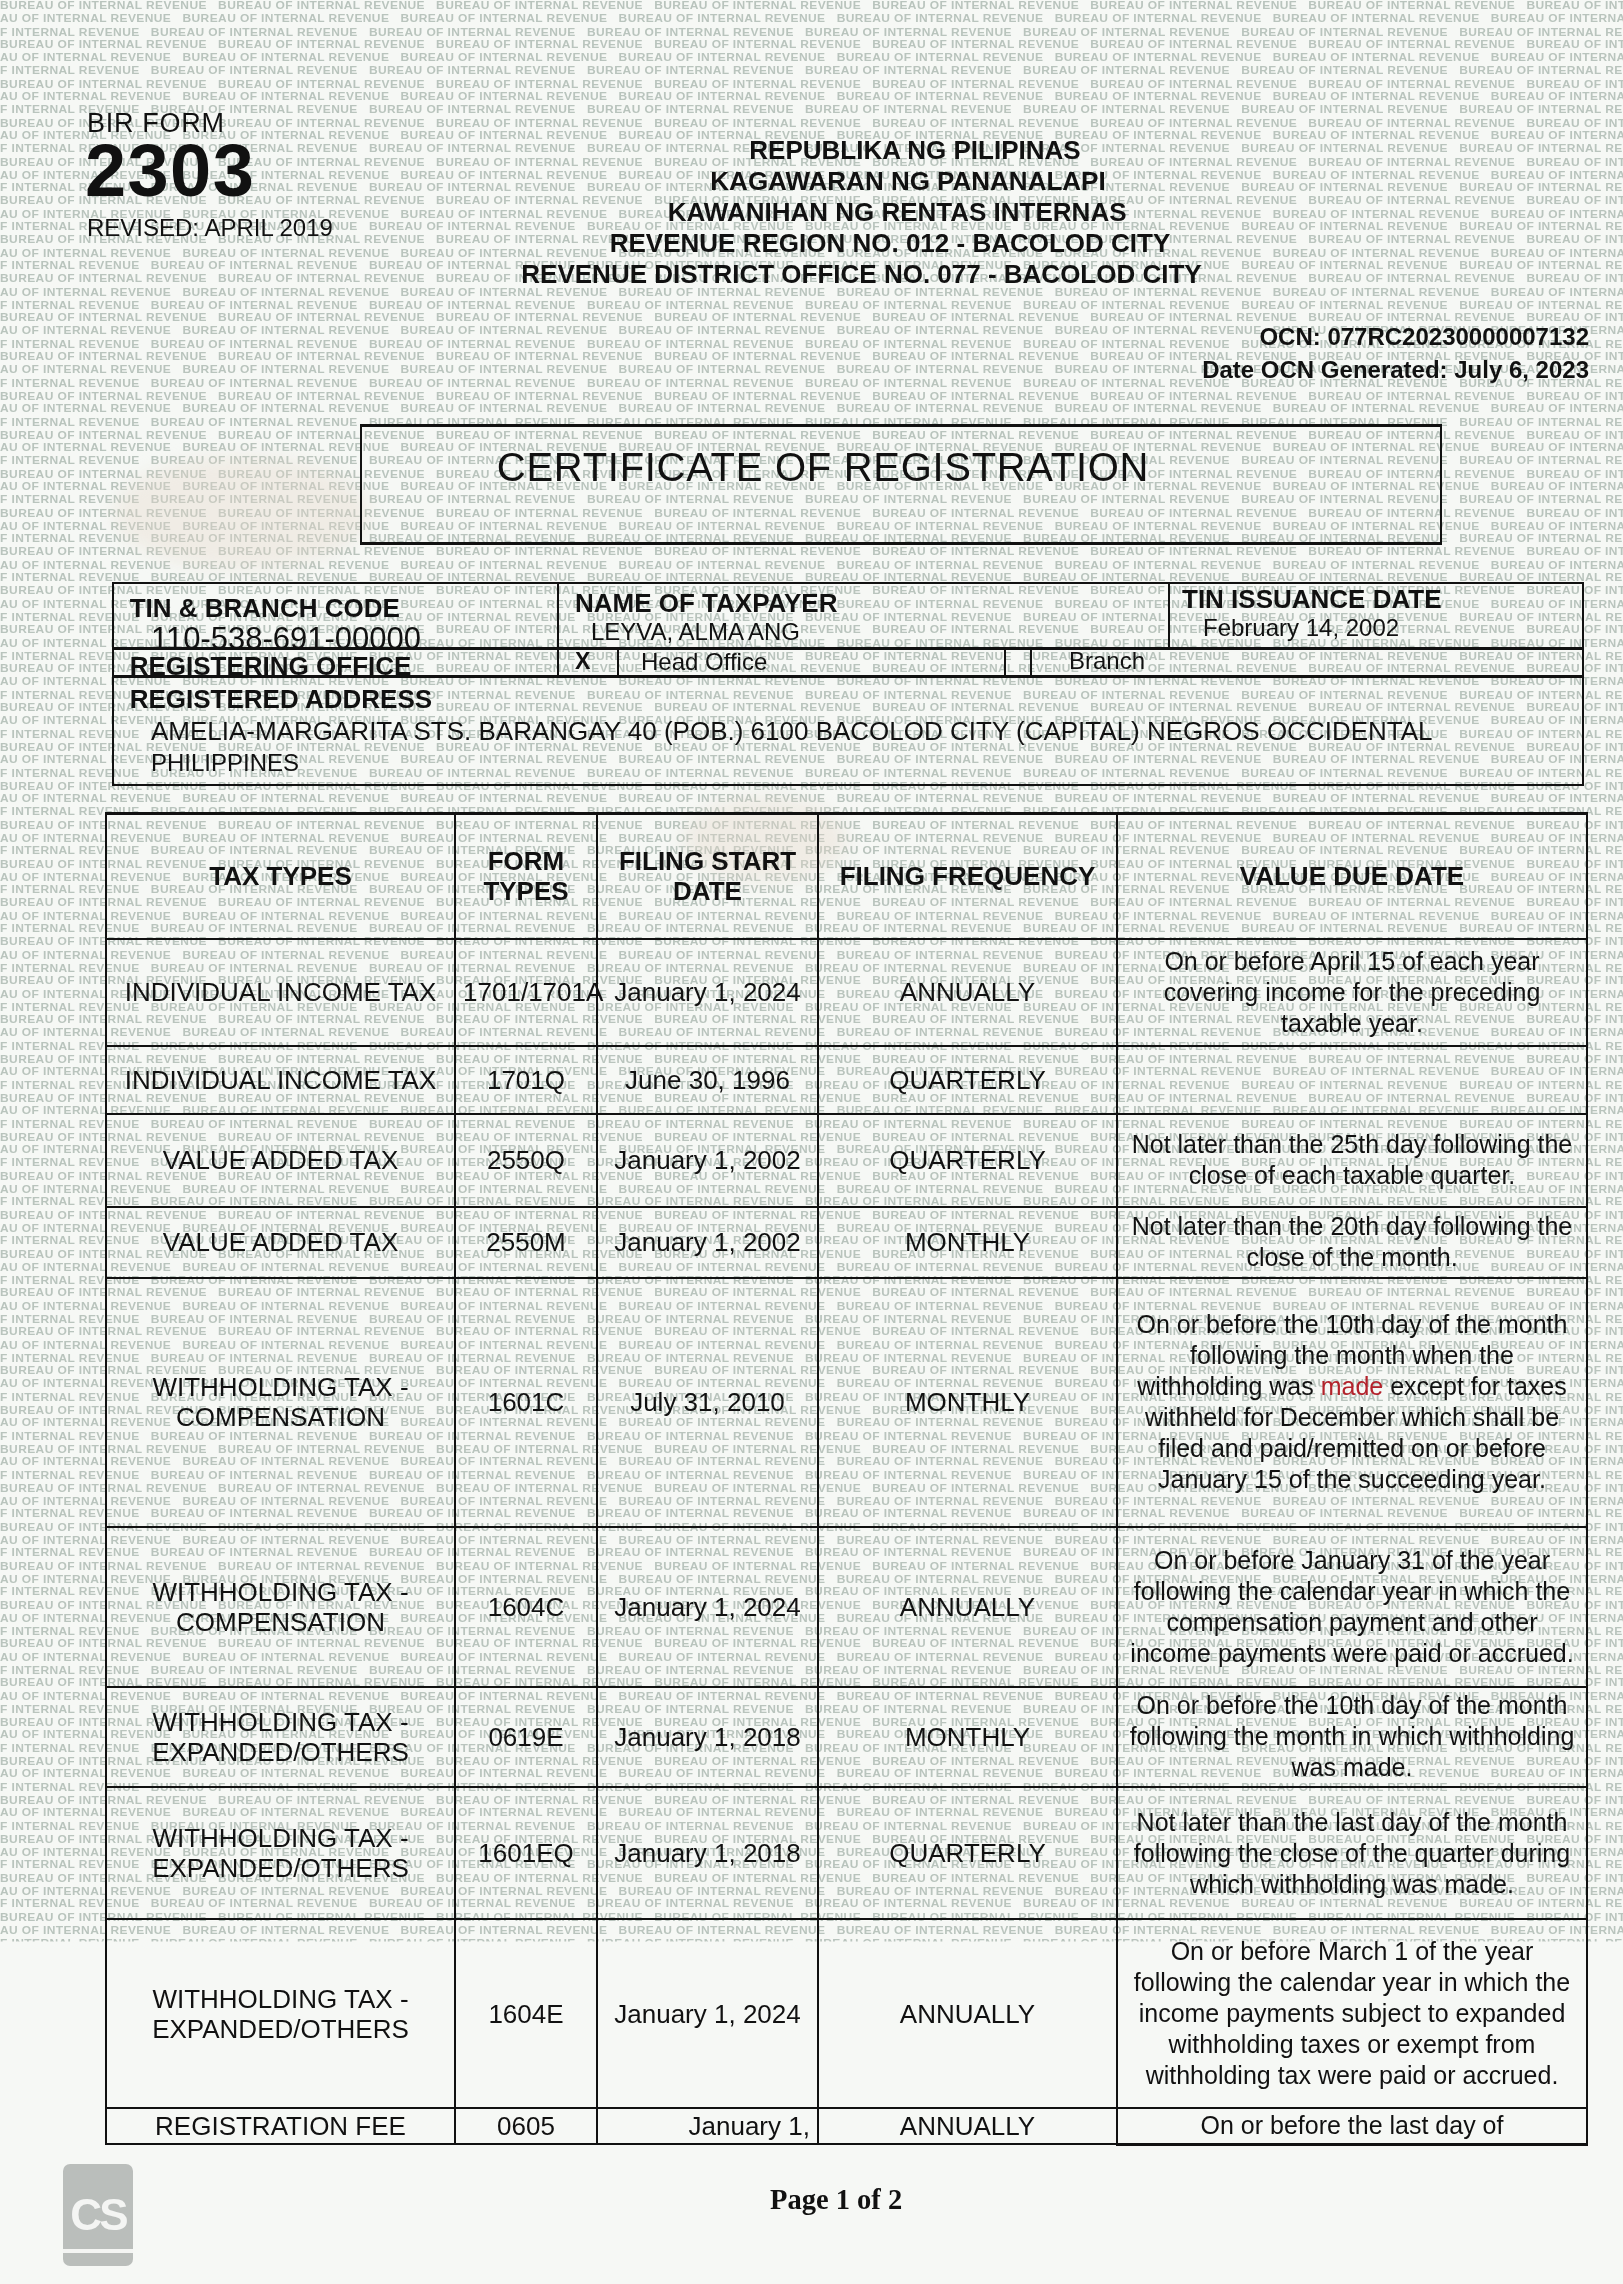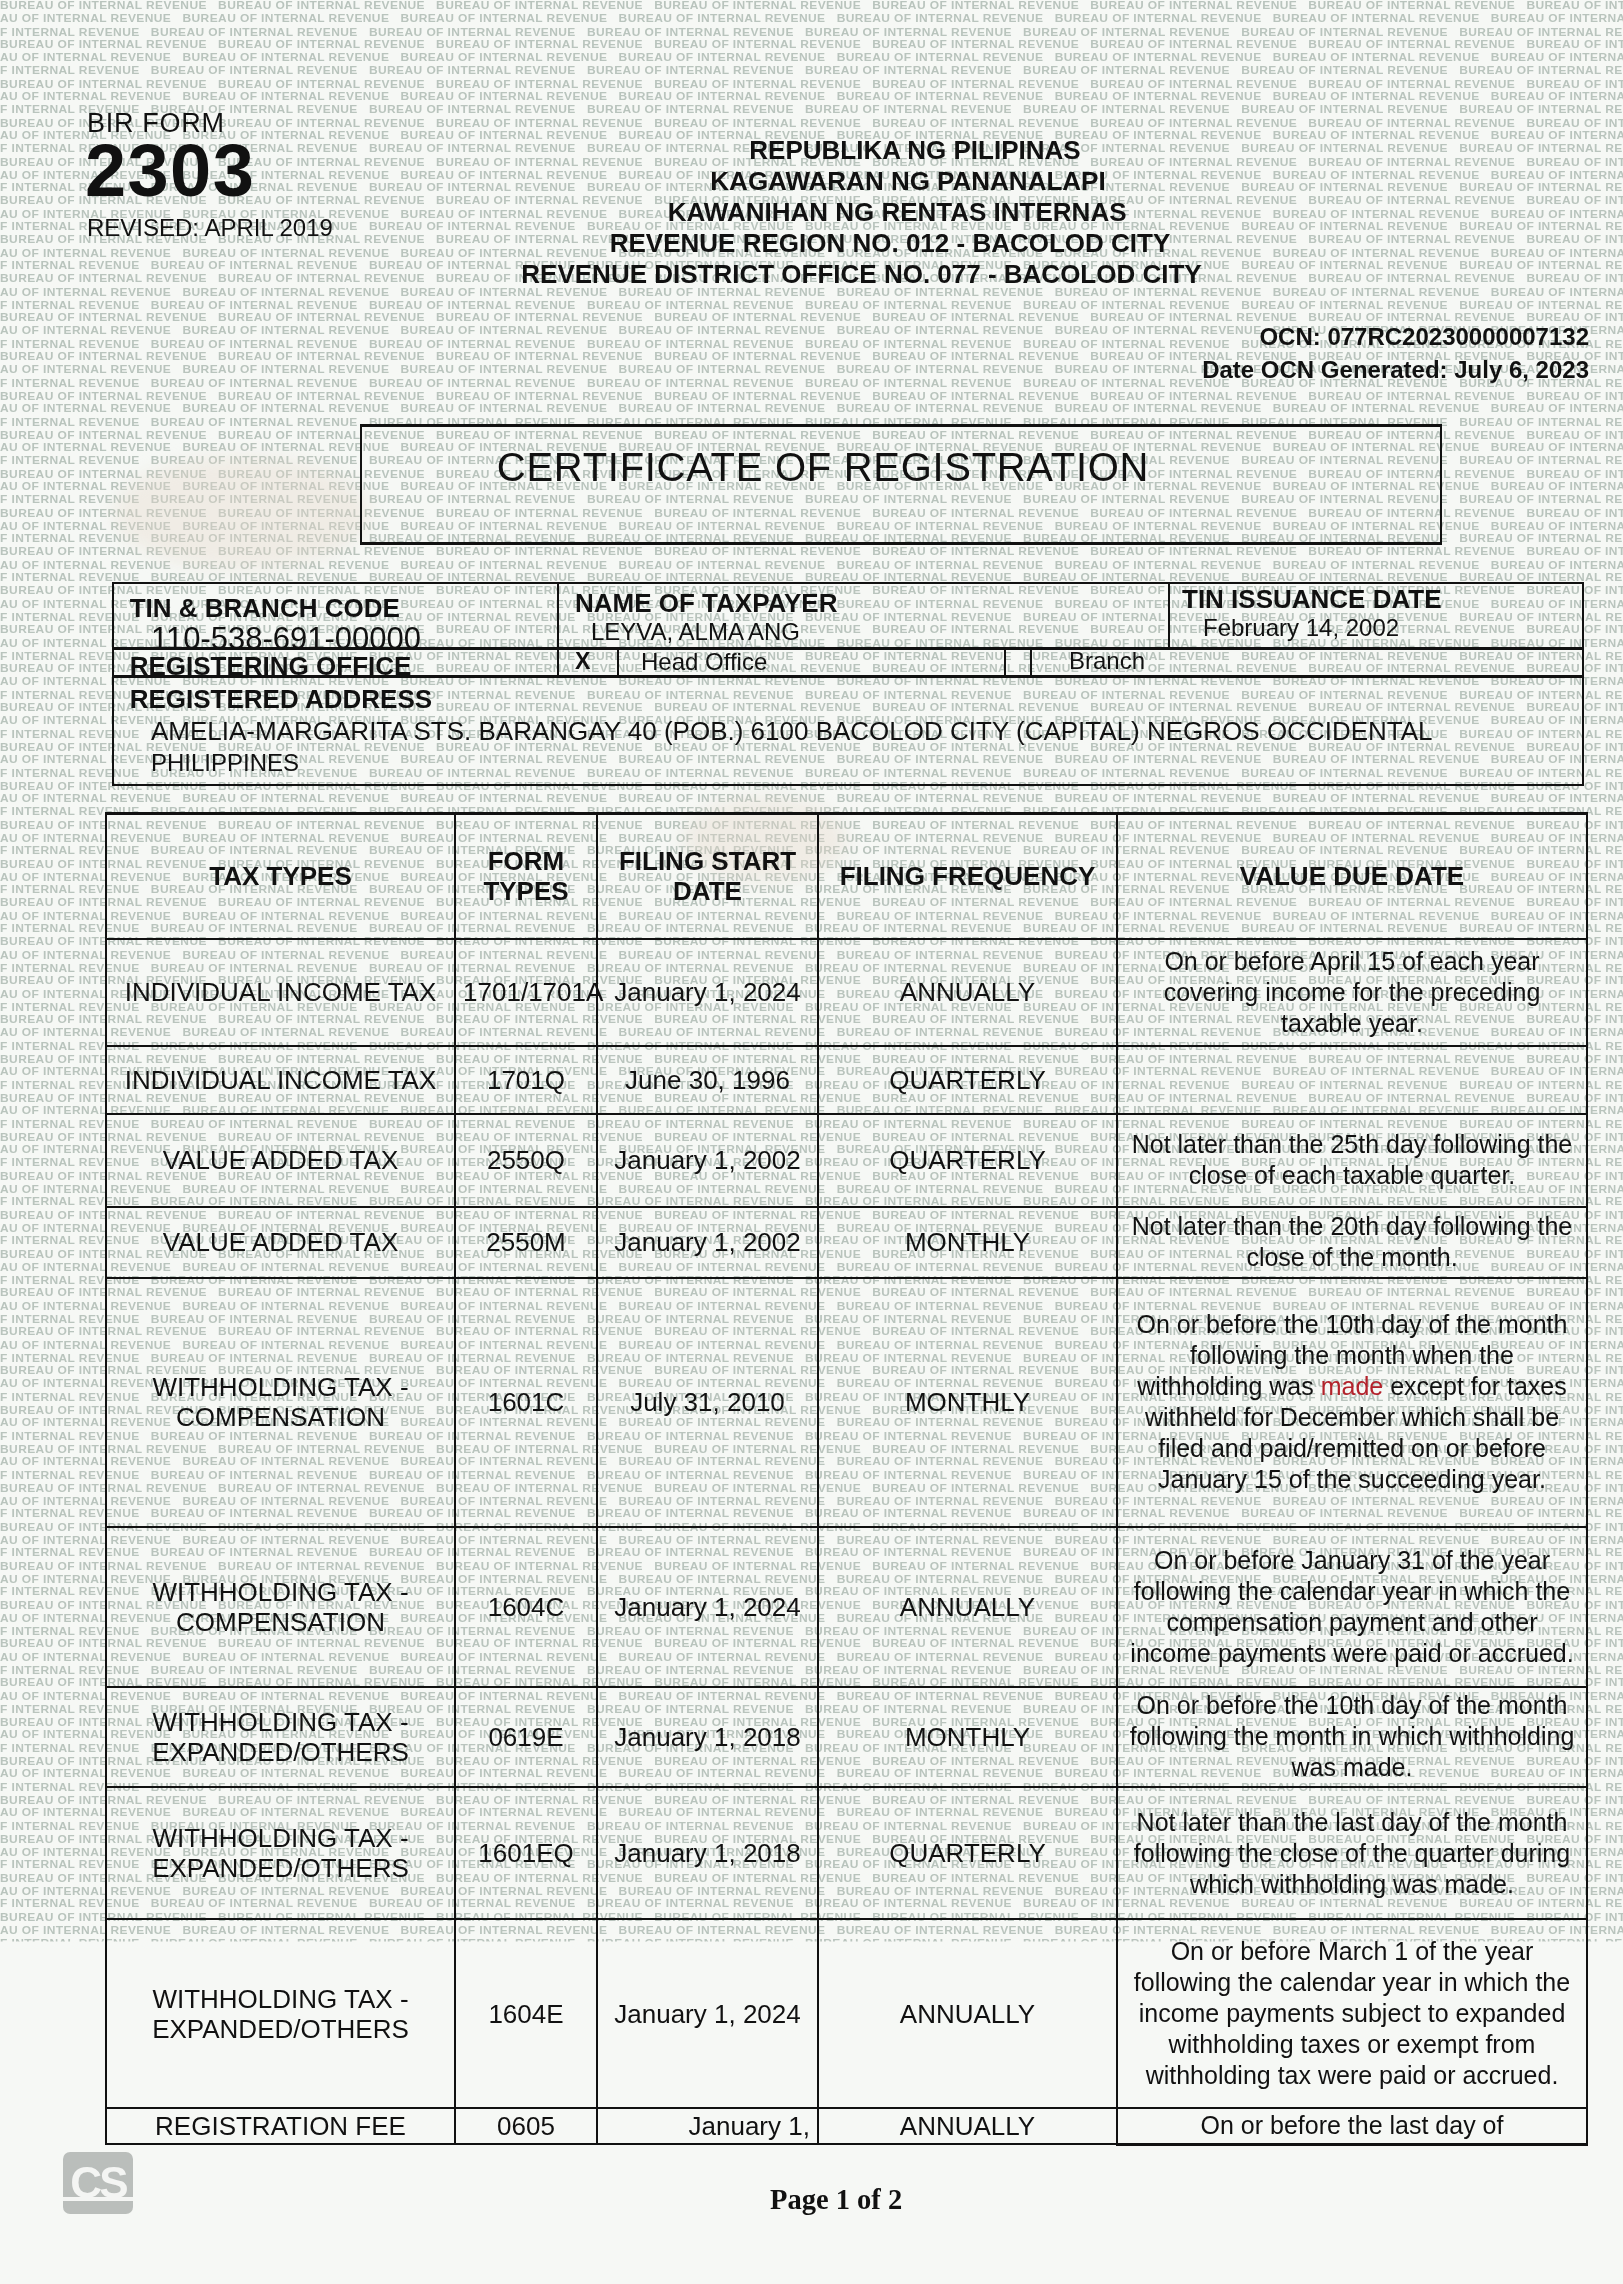--- a/index.html
+++ b/index.html
@@ -61,23 +61,23 @@
   .tax-table thead th { font-weight: bold; height: 114px; }
   .tax-table tr > *:first-child { border-left-width: 2.8px; }
   .tax-table tr > *:last-child { border-right-width: 2.8px; }
   .tax-table thead tr th { border-top-width: 3.6px; }
   .tax-table td.due { font-size: 25px; line-height: 31px; padding: 2.8px 10px; }
   .red { color: #b3222b; }
 
   
   .camscanner { left: 63px; top: 2152px; z-index: 3; display: flex; align-items: center; gap: 15.7px; opacity: 0.55; }
   .cs-logo {
-    width: 70px; height: 62px; background: #8a8f8c; border-radius: 7.1px; position: relative;
+    width: 70px; height: 102px; background: #8a8f8c; border-radius: 7.1px; position: relative;
     display: flex; align-items: center; justify-content: center;
-    color: #f3f3f3; font-weight: bold; font-size: 44px; letter-spacing: -2.8px;
+    color: #f3f3f3; font-weight: bold; font-size: 44px; letter-spacing: -2.8px; margin-top: 12px;
   }
   .cs-logo::after { content: ""; position: absolute; left: 0; right: 0; bottom: 13px; height: 4.3px; background: #f3f3f3; }
   .cs-text { font-size: 60px; color: #7d827f; letter-spacing: -0.7px; }
   .page-no { left: 770px; top: 2184px; font-family: "Liberation Serif", serif; font-weight: bold; font-size: 28.5px; z-index: 4; }
 
   .smudge { position: absolute; z-index: 1; border-radius: 50%; background: rgba(230,215,200,0.35); filter: blur(8.5px); }
 </style>
 </head>
 <body>
 

